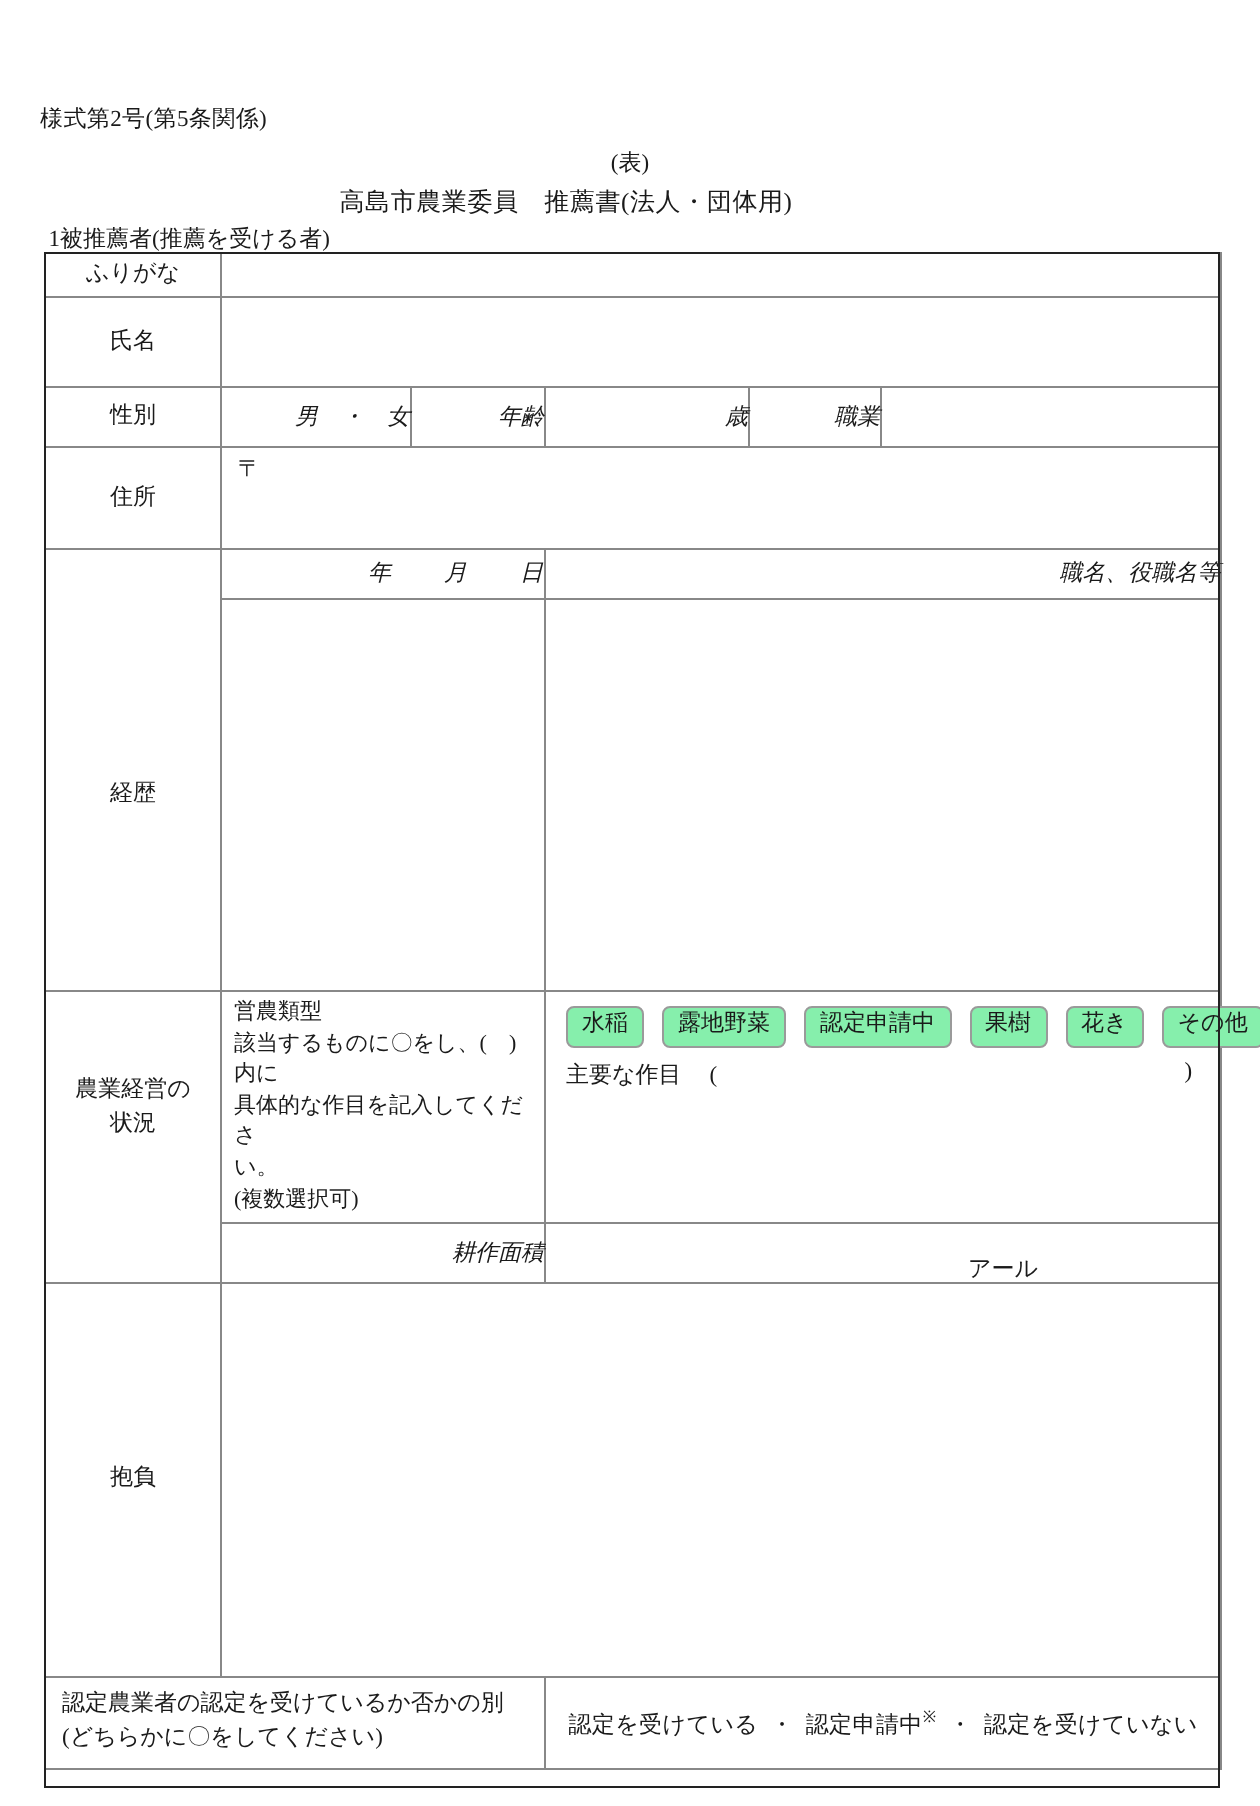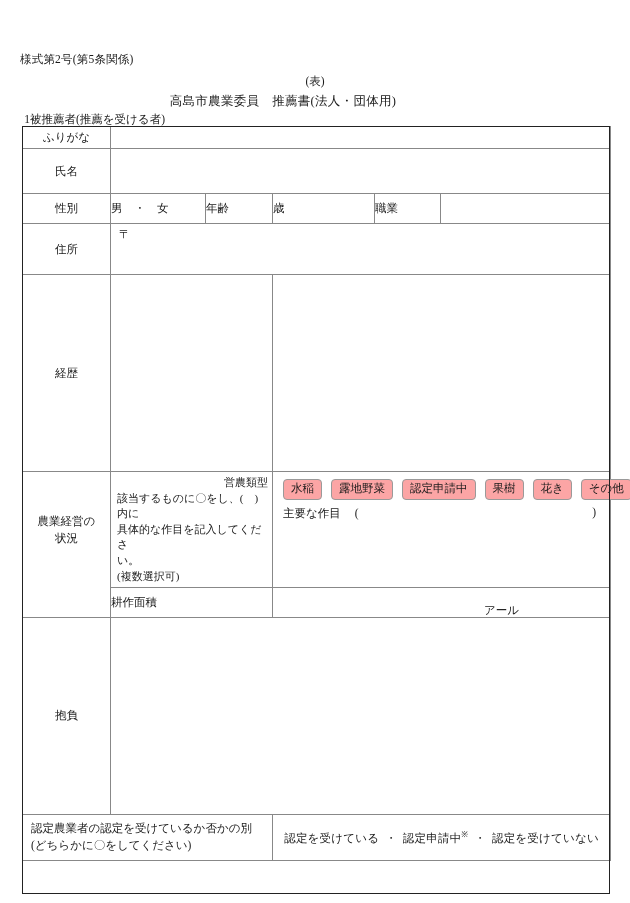--- a/index.html
+++ b/index.html
@@ -92,21 +92,21 @@
     border: 1.6px solid #222;
     box-sizing: border-box;
     pointer-events: none;
   }
 
   .lbl {
     text-align: center;
     font-size: 11.5px;
     line-height: 1.45;
   }
-  .ctr { text-align: left; }
+  .ctr { text-align: right; font-style: italic; }
 
   
   .dotted-bottom {
     border-bottom: 1px dotted #999 !important;
   }
   .dotted-right {
     border-right: 1px dotted #999 !important;
   }
   .no-top { border-top: none !important; }
   .no-bottom { border-bottom: none !important; }
@@ -131,37 +131,37 @@
   .ymd .s { width: 26px; }
 
   
   .type-desc {
     font-size: 11px;
     line-height: 1.42;
     padding: 3px 4px 3px 6px;
     text-align: left;
   }
   .type-desc .t-center {
-    text-align: right;
+    text-align: left;
     display: block;
   }
 
   .crop-row {
     display: flex;
     gap: 9px;
     padding: 7px 8px 2px 10px;
     align-items: center;
   }
   .crop-box {
     border: 1px solid #9a9a9a;
     border-radius: 4px;
     padding: 2px 7px 3px 7px;
     font-size: 11.5px;
     line-height: 1.2;
-    background: #fca5a5;
+    background: #86efac;
     white-space: nowrap;
   }
   .main-crop {
     padding: 4px 8px 5px 10px;
     font-size: 11.5px;
     position: relative;
   }
   .main-crop .paren-open { margin-left: 14px; }
   .main-crop .paren-close {
     position: absolute;
@@ -251,20 +251,29 @@
     </tr>
 
     <tr>
       <td class="lbl" style="height:50px">住所</td>
       <td colspan="5" style="vertical-align:top">
         <div class="postal">〒</div>
       </td>
     </tr>
 
 
+    <tr>
+      <td class="no-bottom" style="height:24px"></td>
+      <td class="ctr dotted-right" colspan="2">
+        <span class="ymd">
+          <span>年</span><span class="s"></span><span>月</span><span class="s"></span><span>日</span>
+        </span>
+      </td>
+      <td class="ctr" colspan="3">職名、役職名等</td>
+    </tr>
 
     <tr>
       <td class="lbl no-top" style="height:196px">経歴</td>
       <td class="dotted-right" colspan="2"></td>
       <td colspan="3"></td>
     </tr>
 
     <tr>
       <td class="lbl no-bottom" style="height:72px">
         <div>農業経営の</div>

